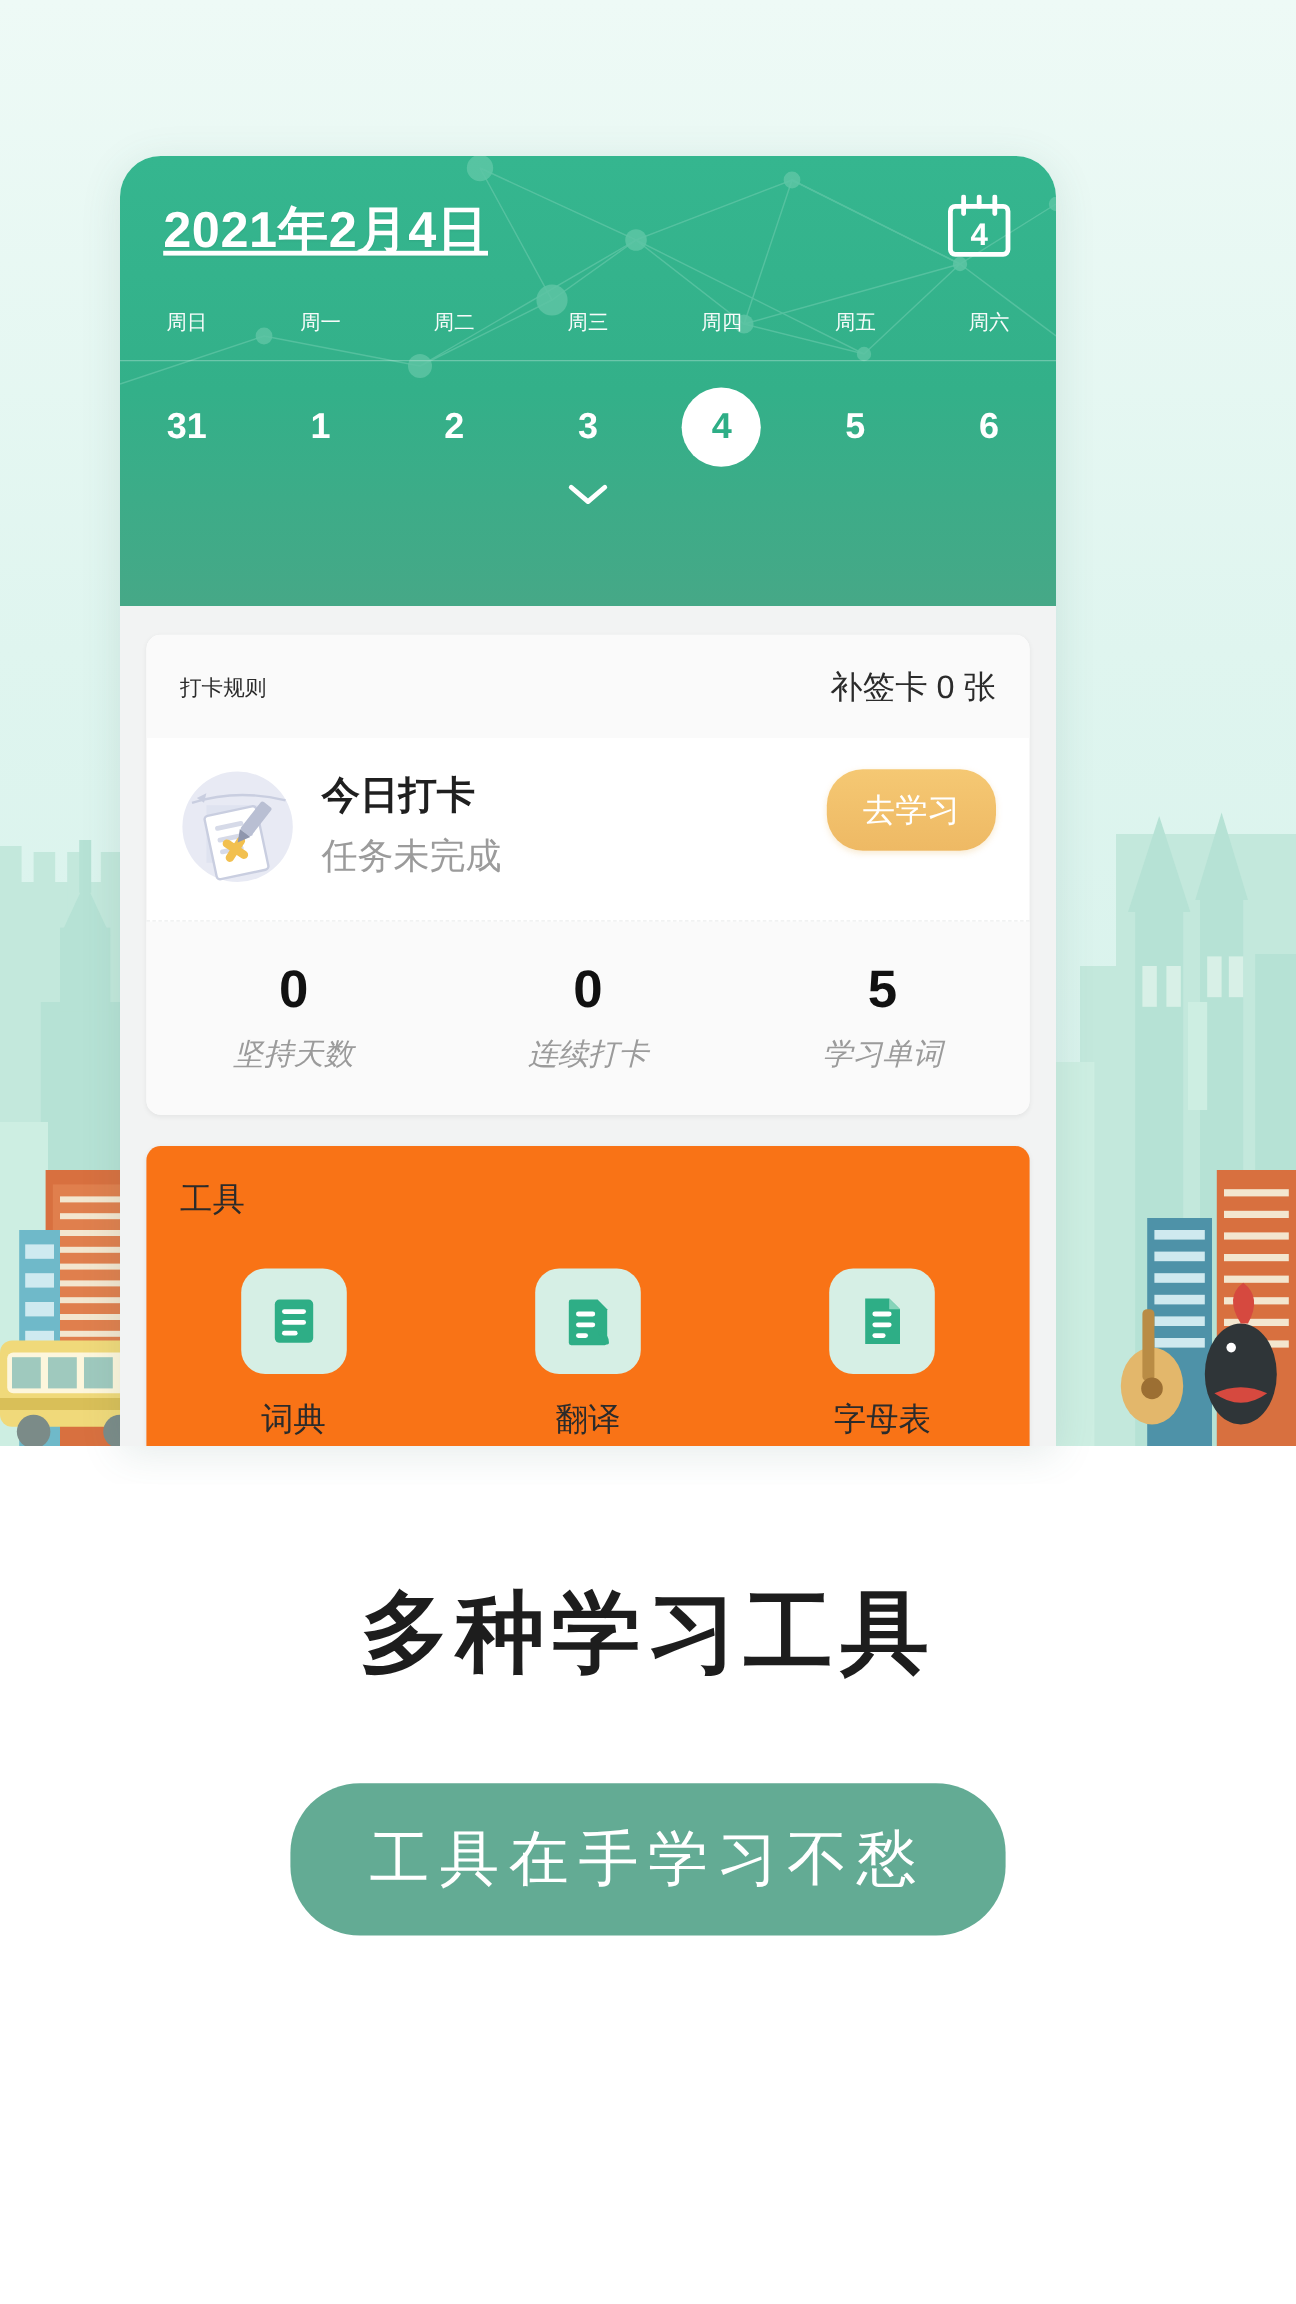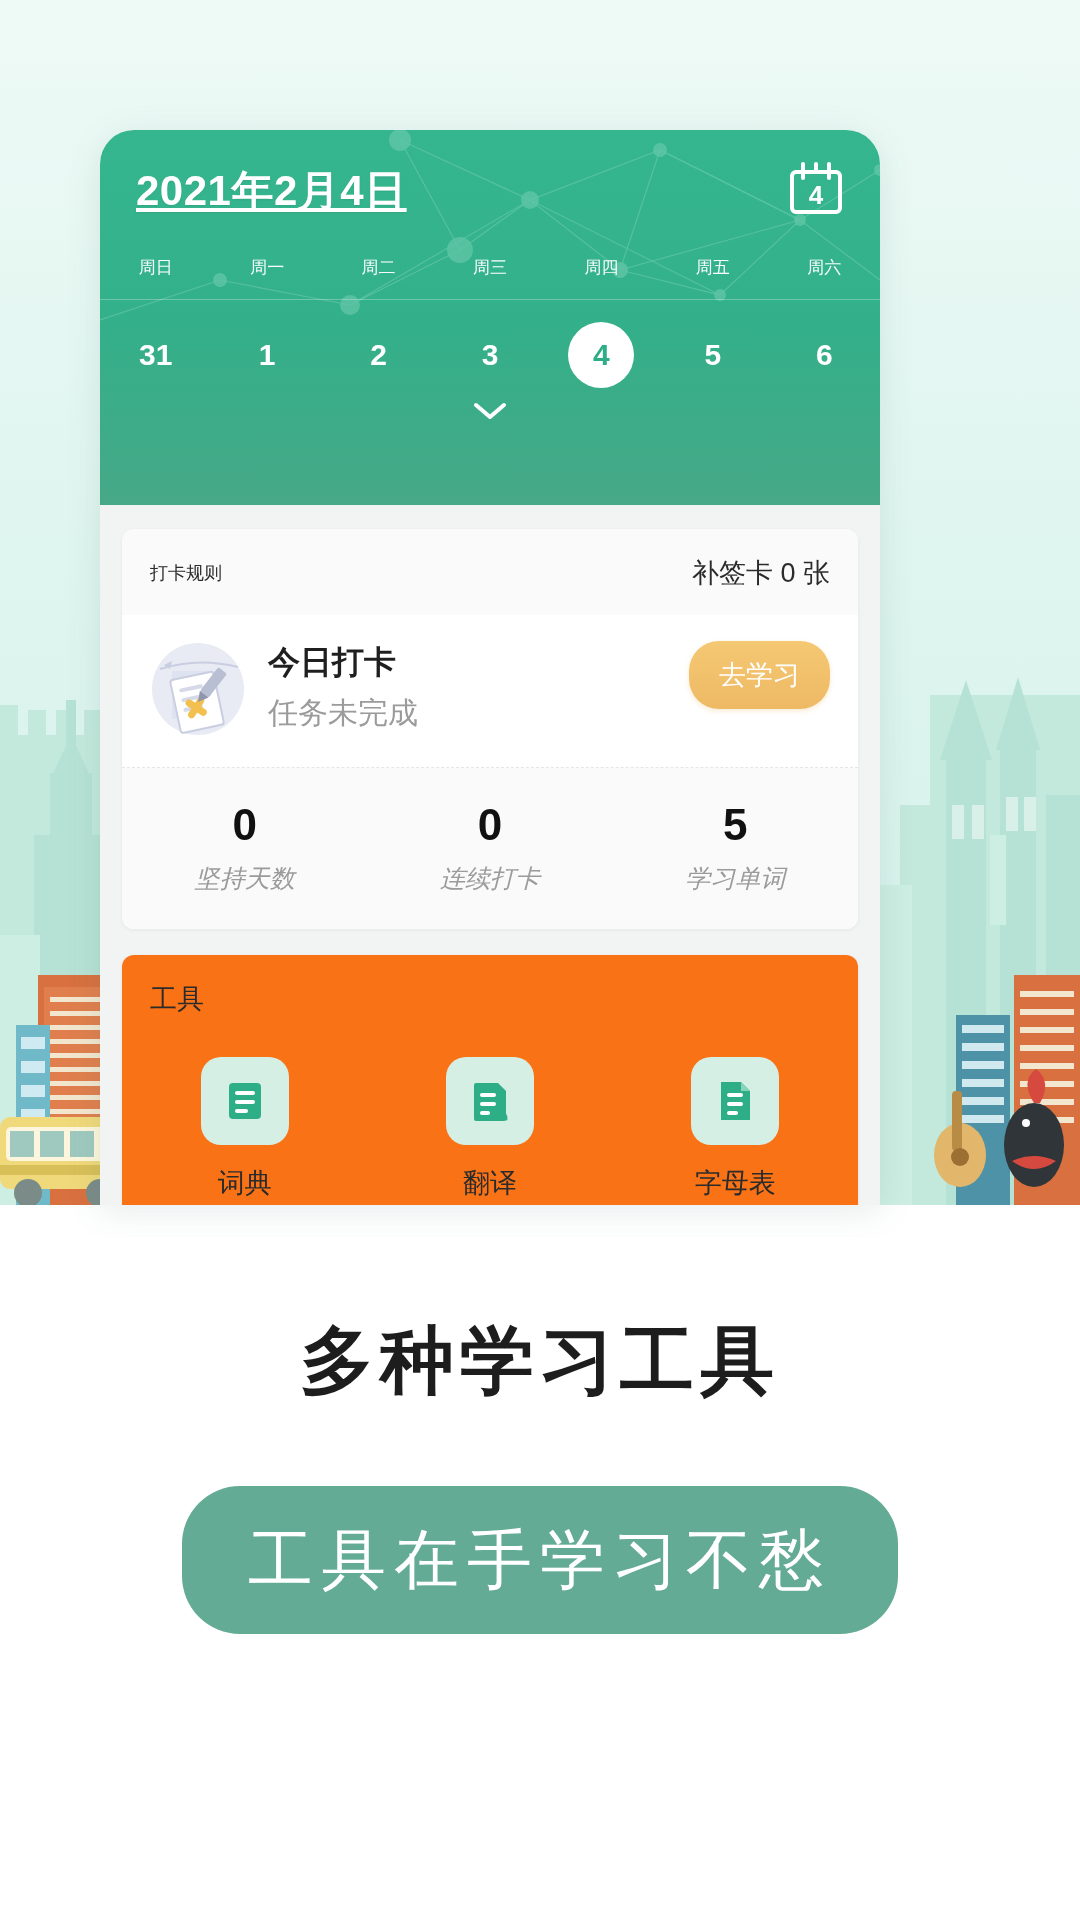--- a/index.html
+++ b/index.html
@@ -130,21 +130,21 @@
     position:absolute; left:0; top:1237px; width:1080px; height:876px;
     background:#ffffff; text-align:center;
   }
   #headline {
     margin-top:75px; font-size:74px; font-weight:bold; color:#1d1d1d;
     letter-spacing:6px;
   }
   #subpill {
     display:inline-block; margin-top:74px;
     background:#63ab94; color:#ffffff;
-    font-size:65px; letter-spacing:8px;
+    font-size:50px; letter-spacing:8px;
     padding:30px 66px; border-radius:58px;text-align:right;
   }
 </style>
 </head>
 <body>
 
 <div id="scene">
   <svg id="cityart" viewBox="0 0 1080 700" preserveAspectRatio="none">
 
     <g fill="#c3e8dc">

